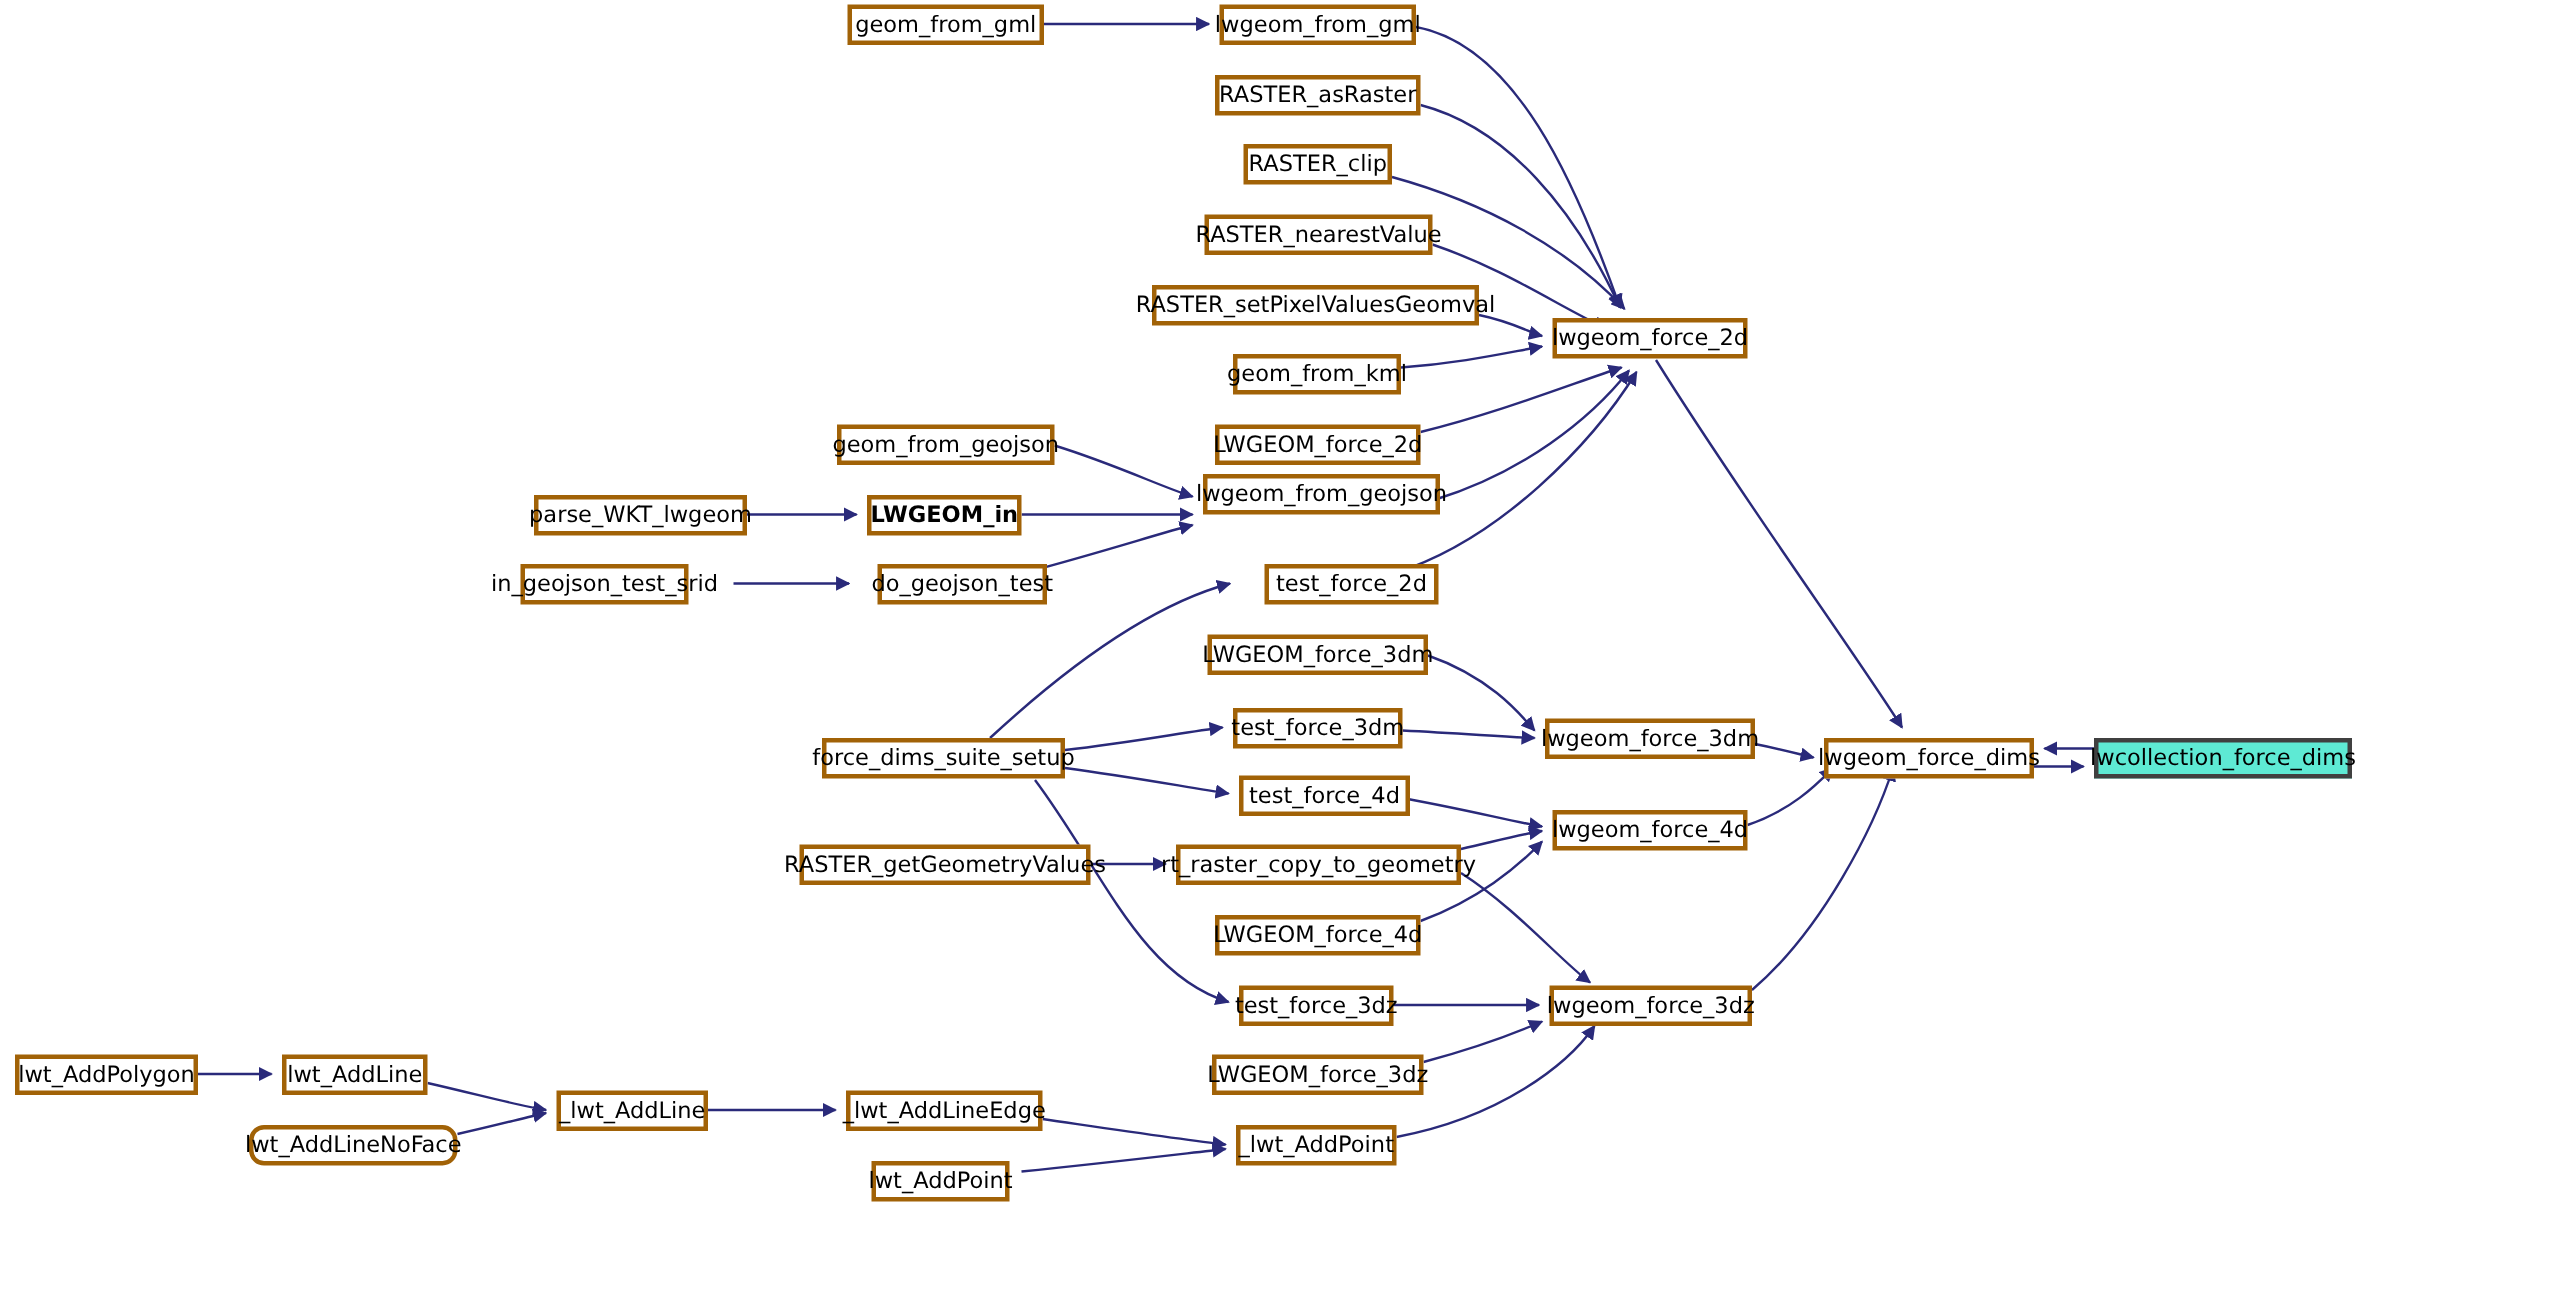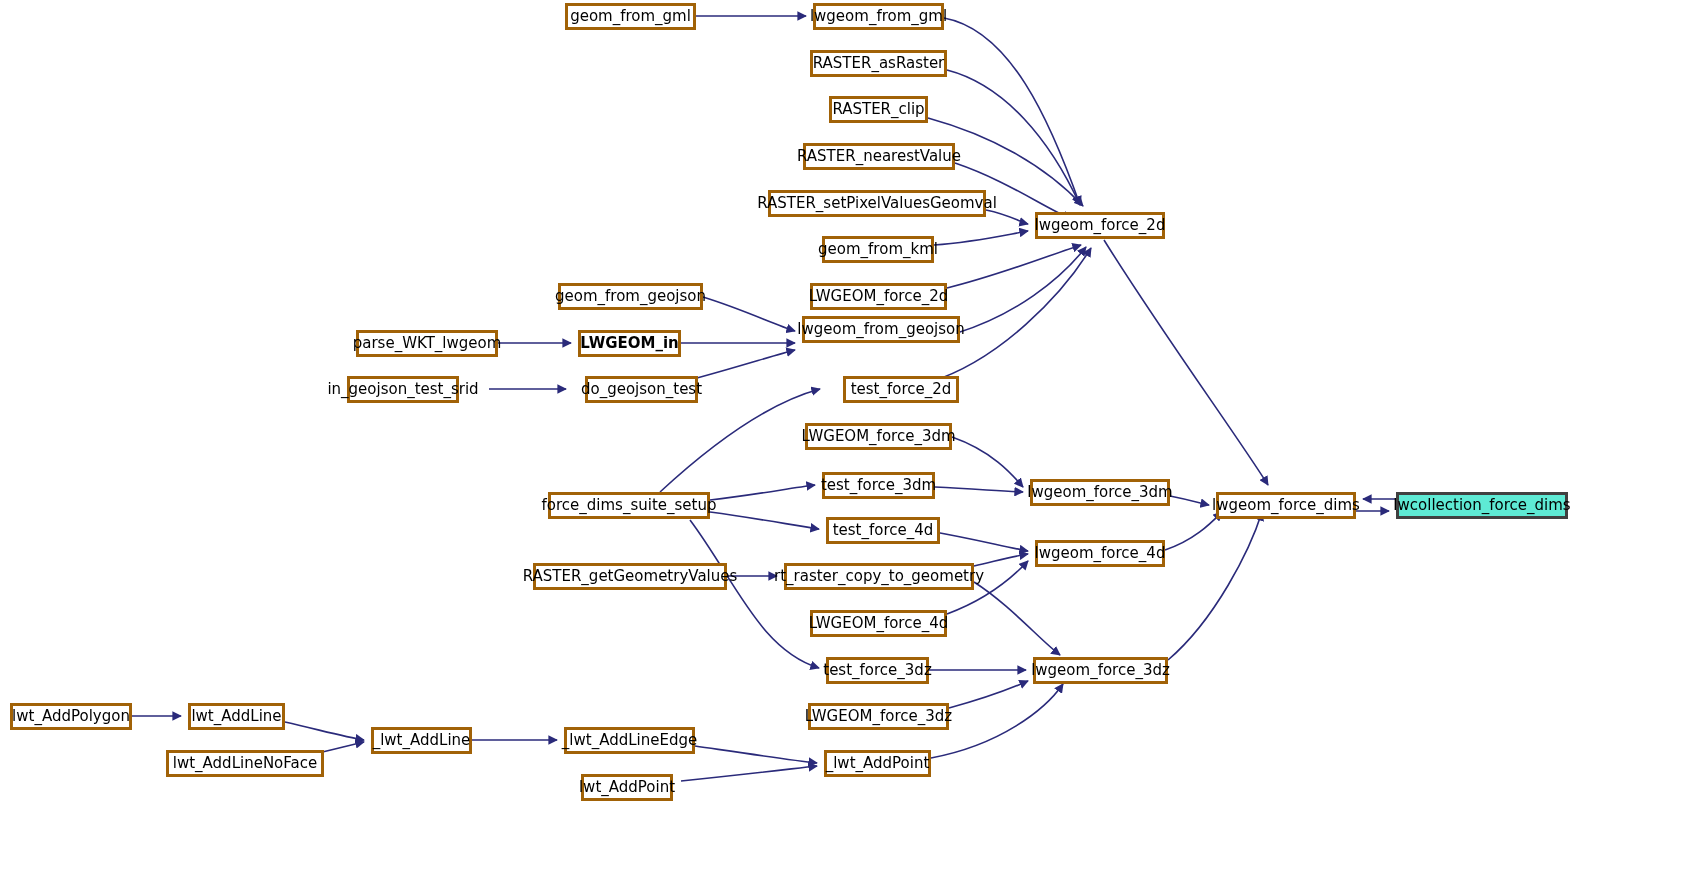--- a/index.html
+++ b/index.html
@@ -114,16 +114,16 @@
       <div class="node" style="left: 784px; top: 563px; width: 190px;">rt_raster_copy_to_geometry</div>
       <div class="node" style="left: 810px; top: 610px; width: 137px;">LWGEOM_force_4d</div>
       <div class="node" style="left: 826px; top: 657px; width: 103px;">test_force_3dz</div>
       <div class="node" style="left: 1033px; top: 657px; width: 135px;">lwgeom_force_3dz</div>
       <div class="node" style="left: 808px; top: 703px; width: 141px;">LWGEOM_force_3dz</div>
       <div class="node" style="left: 10px; top: 703px; width: 122px;">lwt_AddPolygon</div>
       <div class="node" style="left: 188px; top: 703px; width: 97px;">lwt_AddLine</div>
       <div class="node" style="left: 371px; top: 727px; width: 101px;">_lwt_AddLine</div>
       <div class="node" style="left: 564px; top: 727px; width: 131px;">_lwt_AddLineEdge</div>
       <div class="node" style="left: 824px; top: 750px; width: 107px;">_lwt_AddPoint</div>
-      <div class="node" style="left: 166px; top: 750px; width: 158px;">lwt_AddLineNoFace</div>
+      <div class="node" style="left: 166px; top: 750px; width: 139px; border-radius: 10px;">lwt_AddLineNoFace</div>
       <div class="node" style="left: 581px; top: 774px; width: 92px;">lwt_AddPoint</div>
     </div>
 </div>
 
 </body></html>

